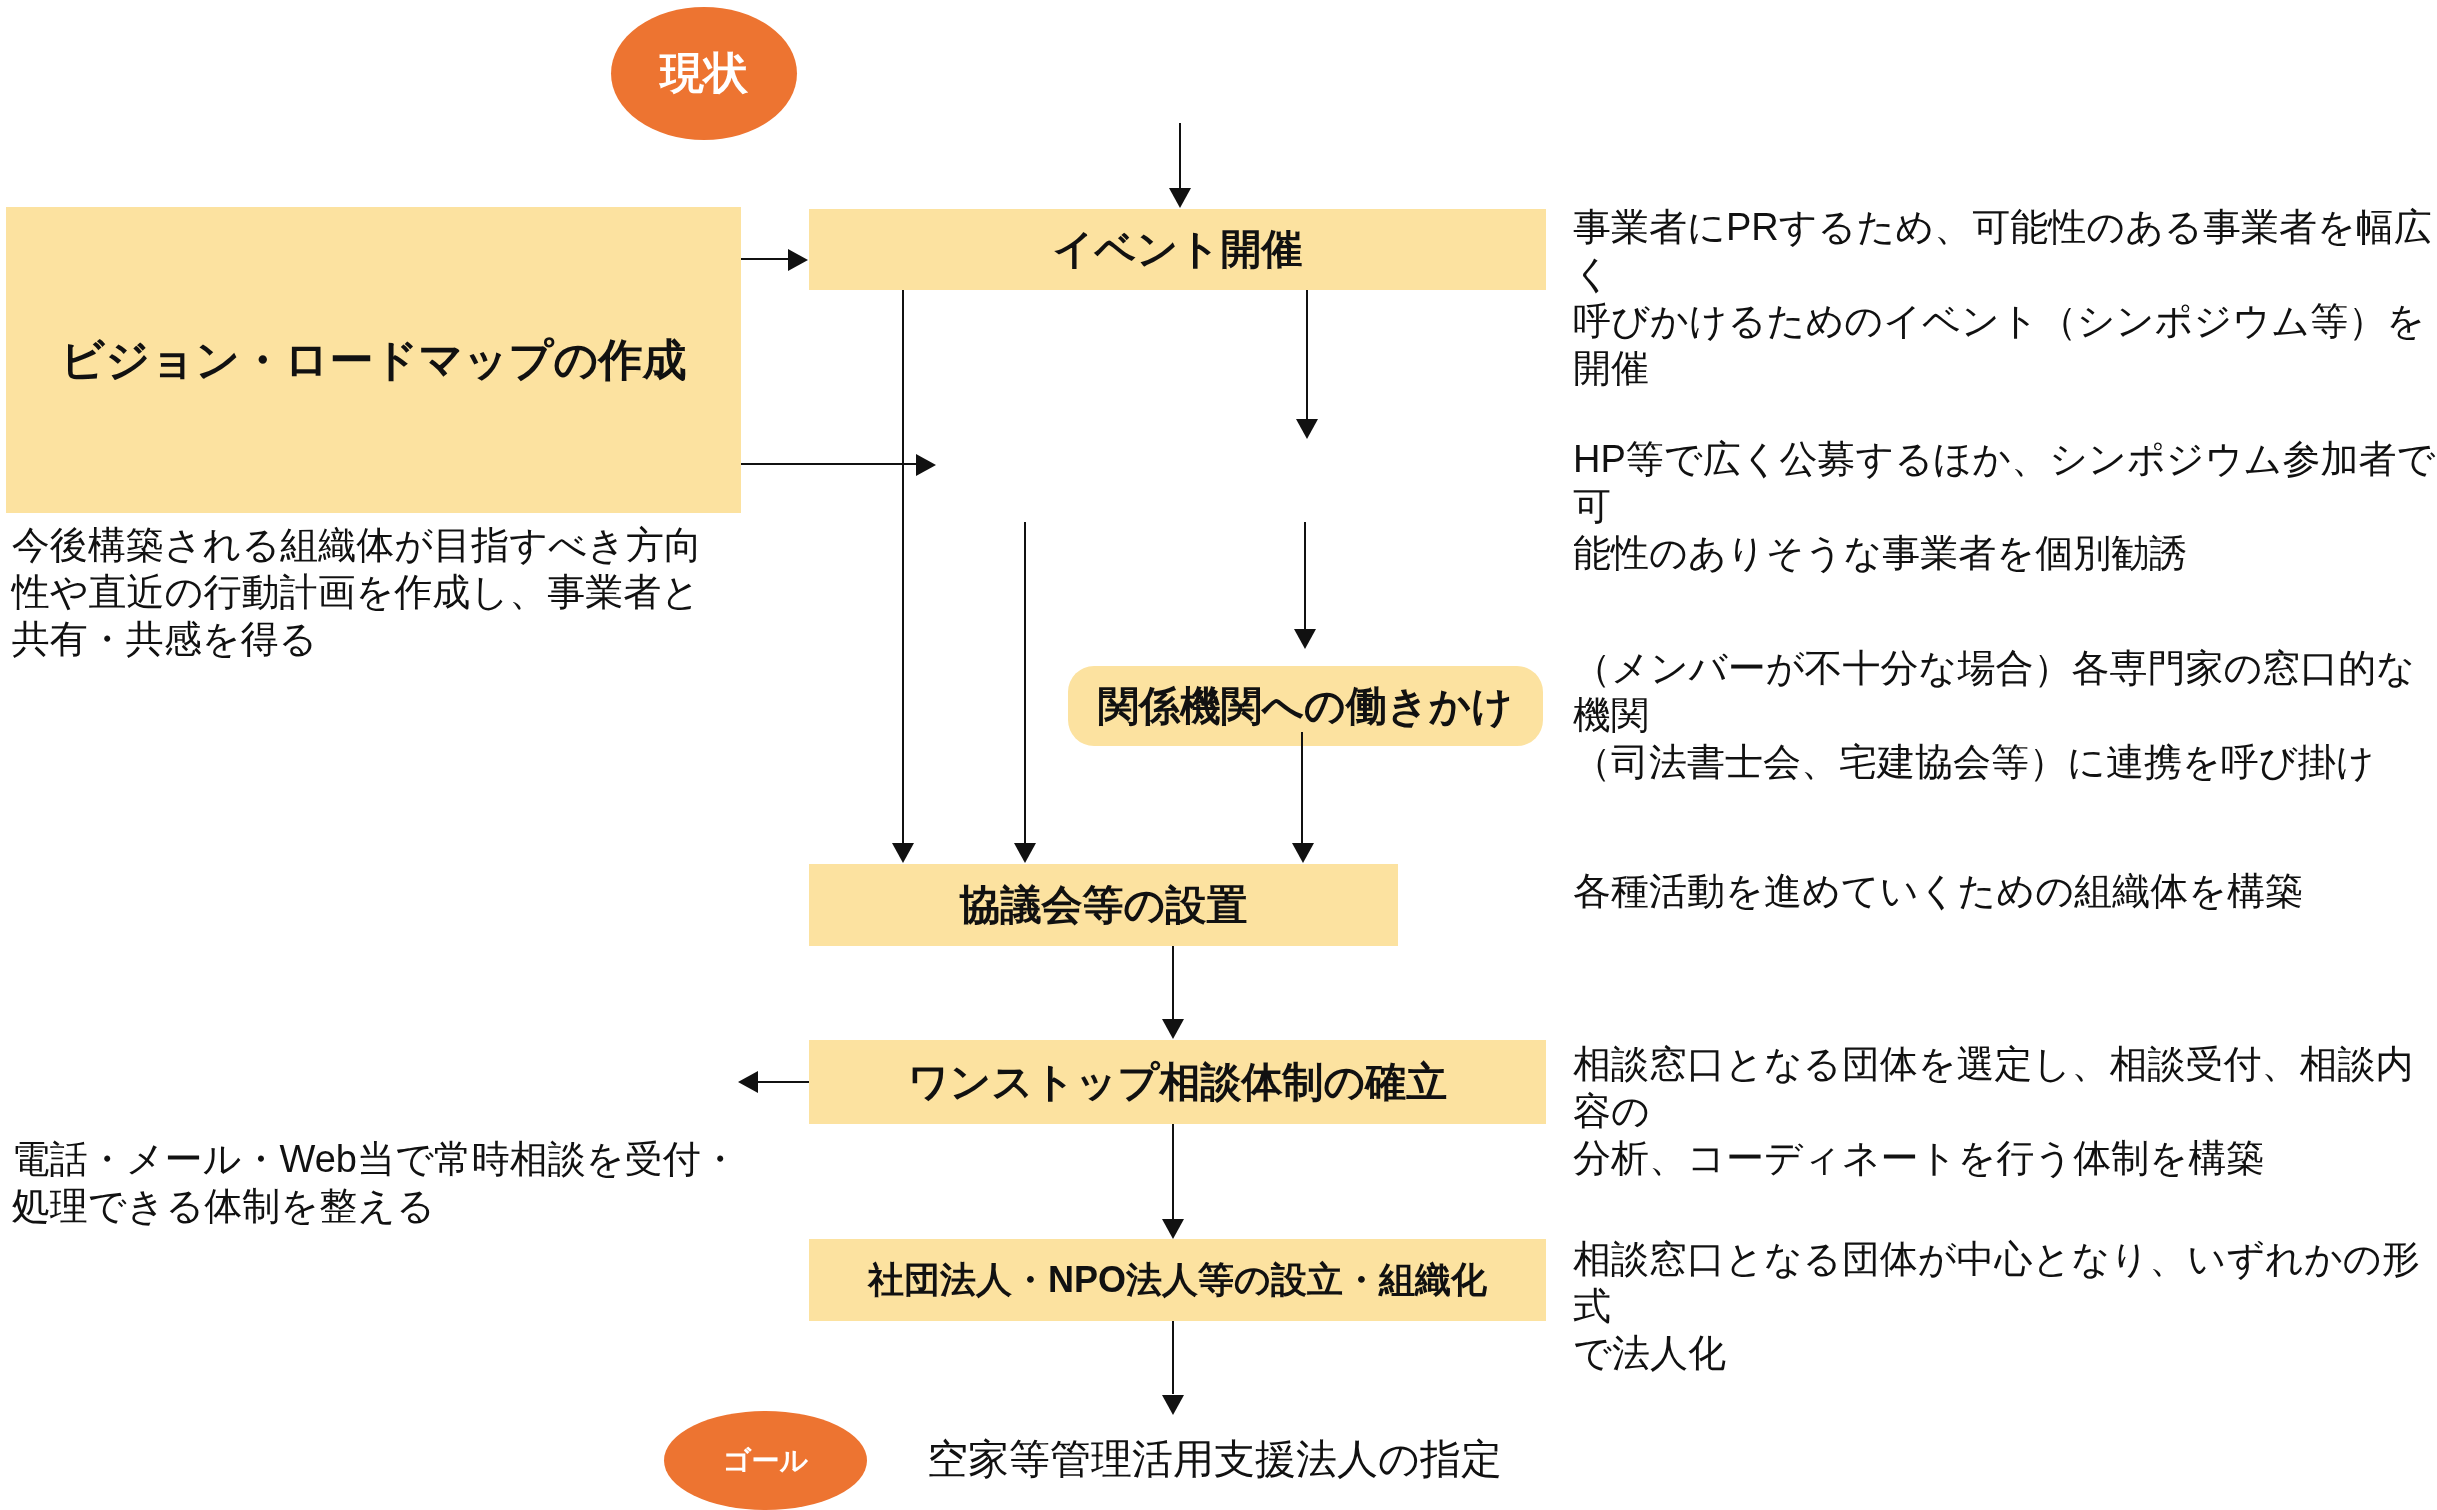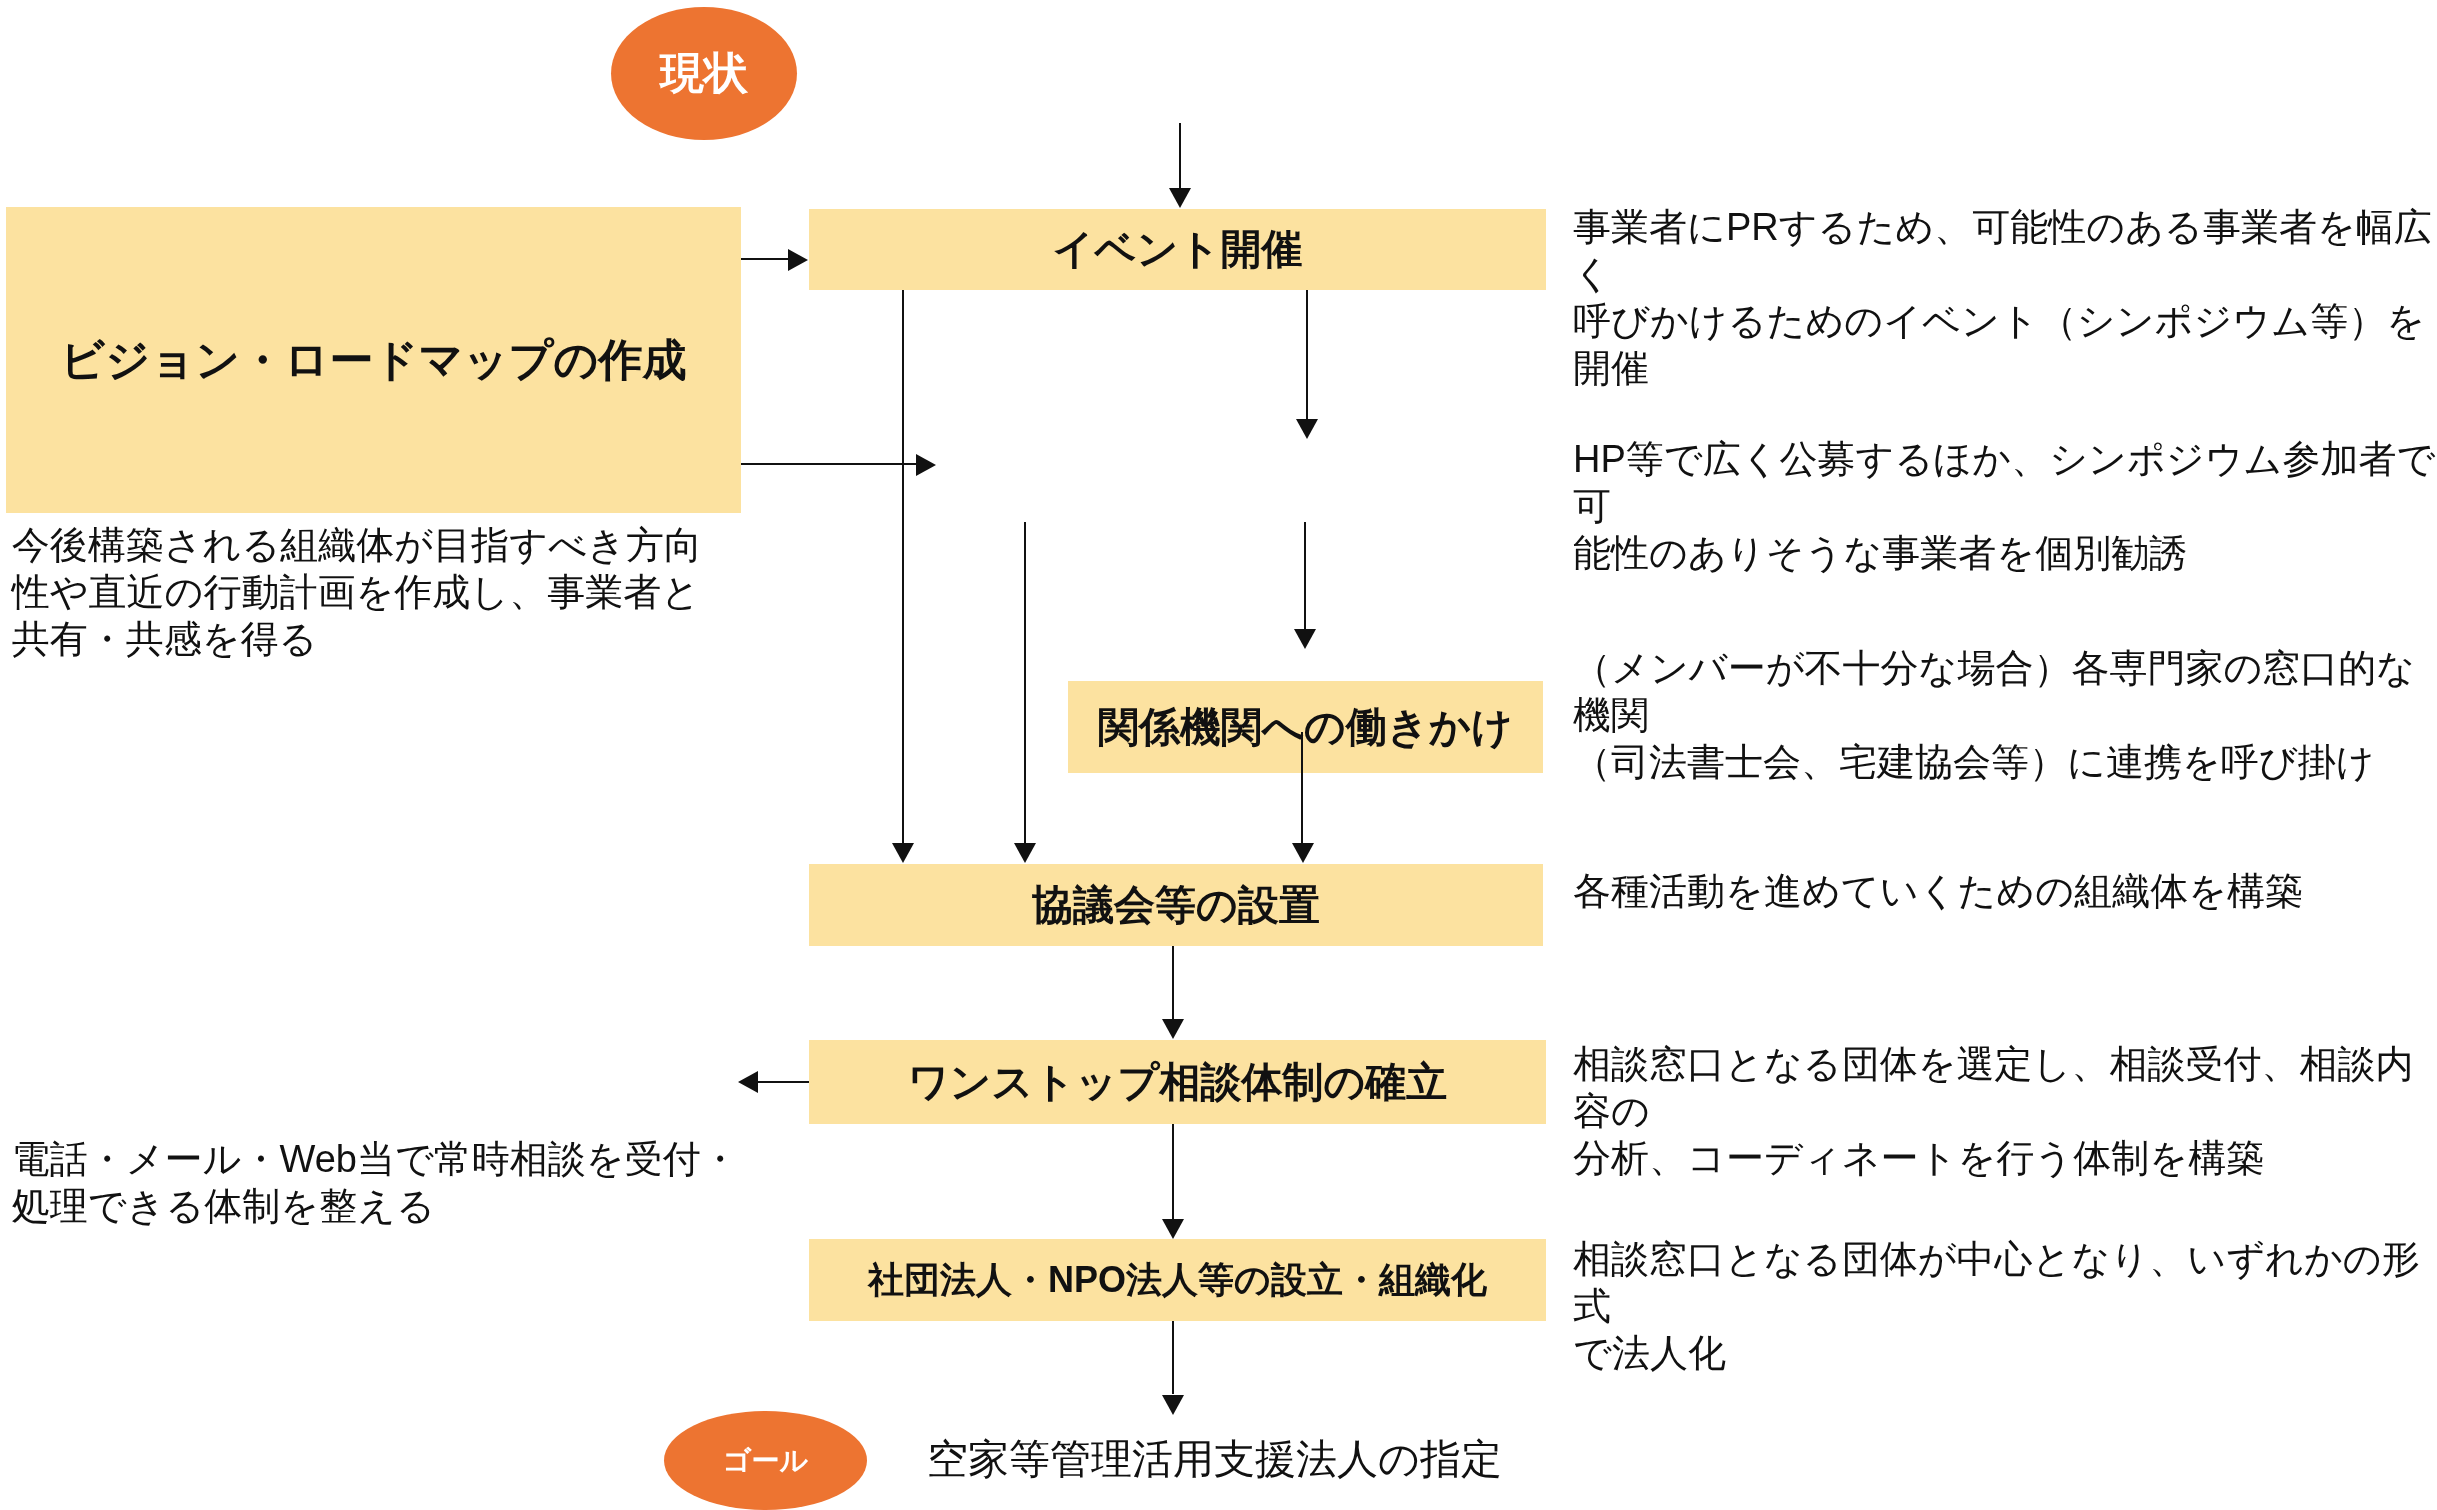--- a/index.html
+++ b/index.html
@@ -47,24 +47,24 @@
   <div class="box" style="left:5.9px; top:207px; width:735px; height:306px; font-size:44px;">
     <span>ビジョン・ロードマップの作成</span>
   </div>
   <div class="caption" style="left:11.7px; top:522px; width:821px;">今後構築される組織体が目指すべき方向
 性や直近の行動計画を作成し、事業者と
 共有・共感を得る</div>
 
   <div class="box" style="left:809px; top:209px; width:737px; height:81px;">
     <span>イベント開催</span>
   </div>
-  <div class="box" style="left:1068px; top:681px; width:475px; height:92px;">
+  <div class="box" style="left:1068px; top:666px; width:475px; height:80px;border-radius:26px;">
     <span>関係機関への働きかけ</span>
   </div>
-  <div class="box" style="left:809px; top:864px; width:734px; height:82px;">
+  <div class="box" style="left:809px; top:864px; width:589px; height:82px;">
     <span>協議会等の設置</span>
   </div>
   <div class="box" style="left:809px; top:1040px; width:737px; height:84px;">
     <span>ワンストップ相談体制の確立</span>
   </div>
   <div class="box" style="left:809px; top:1239px; width:737px; height:82px; font-size:36px;">
     <span>社団法人・NPO法人等の設立・組織化</span>
   </div>
 
   <div class="caption" style="left:11.7px; top:1136px; width:821px;">電話・メール・Web当で常時相談を受付・

